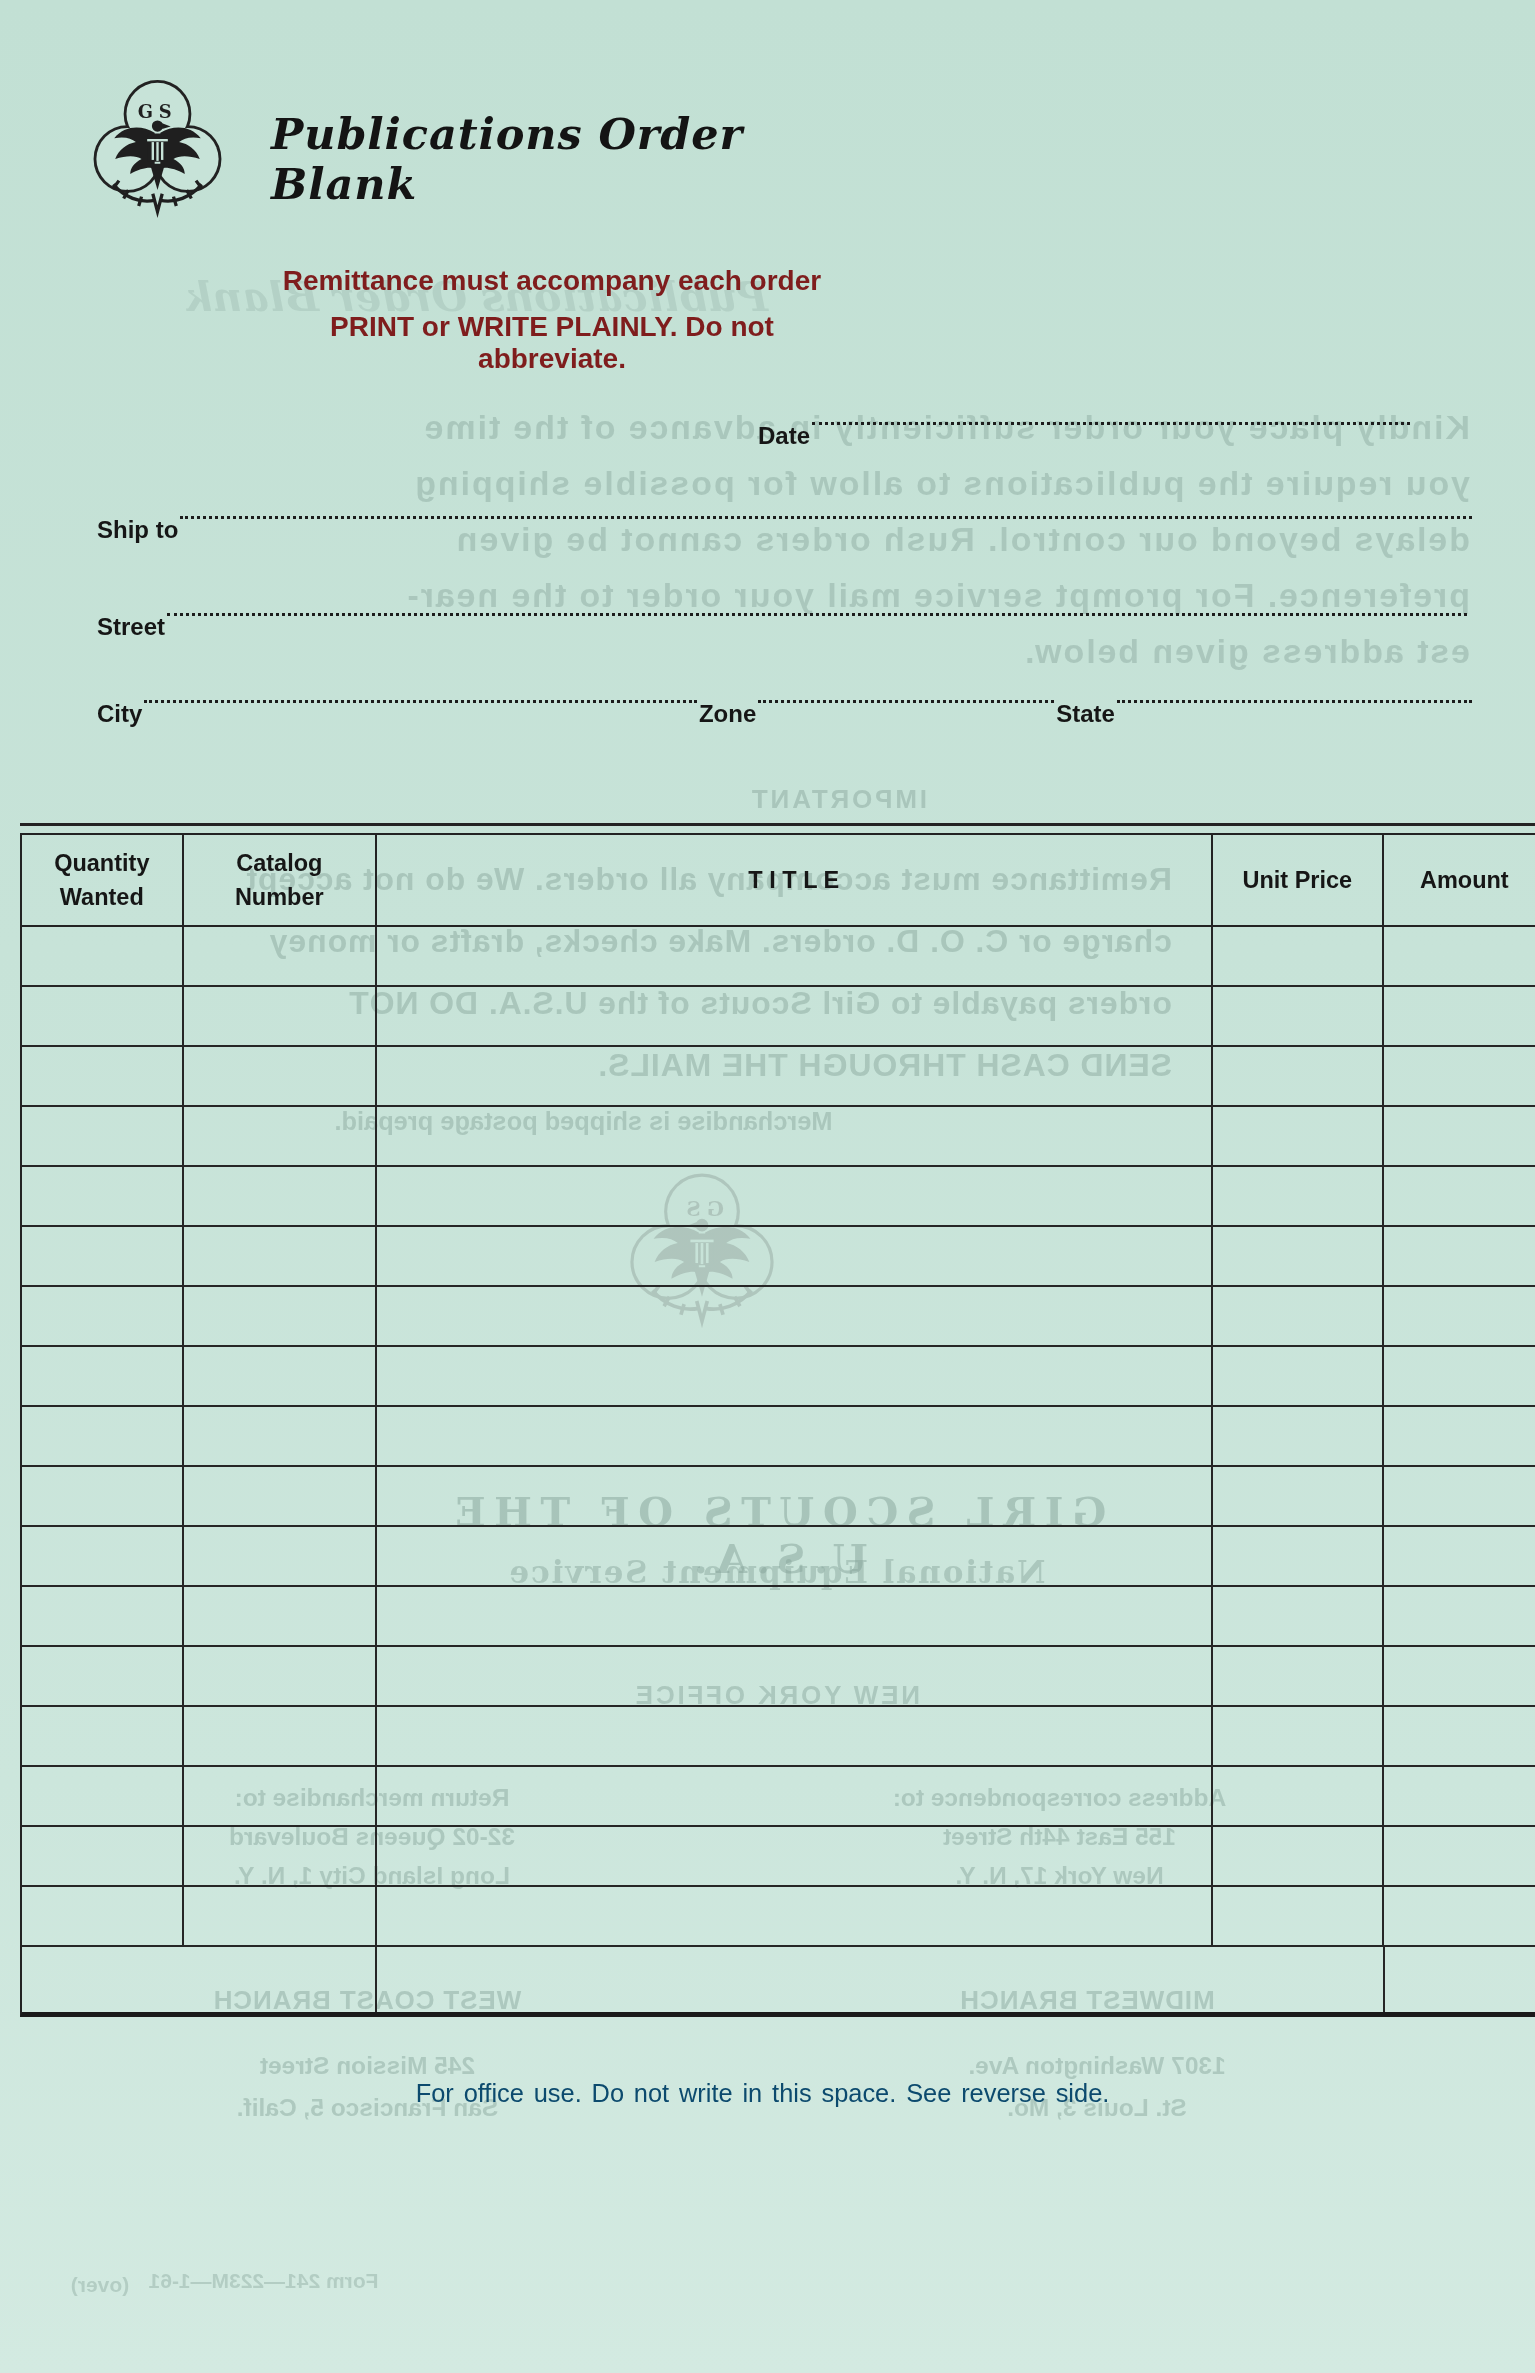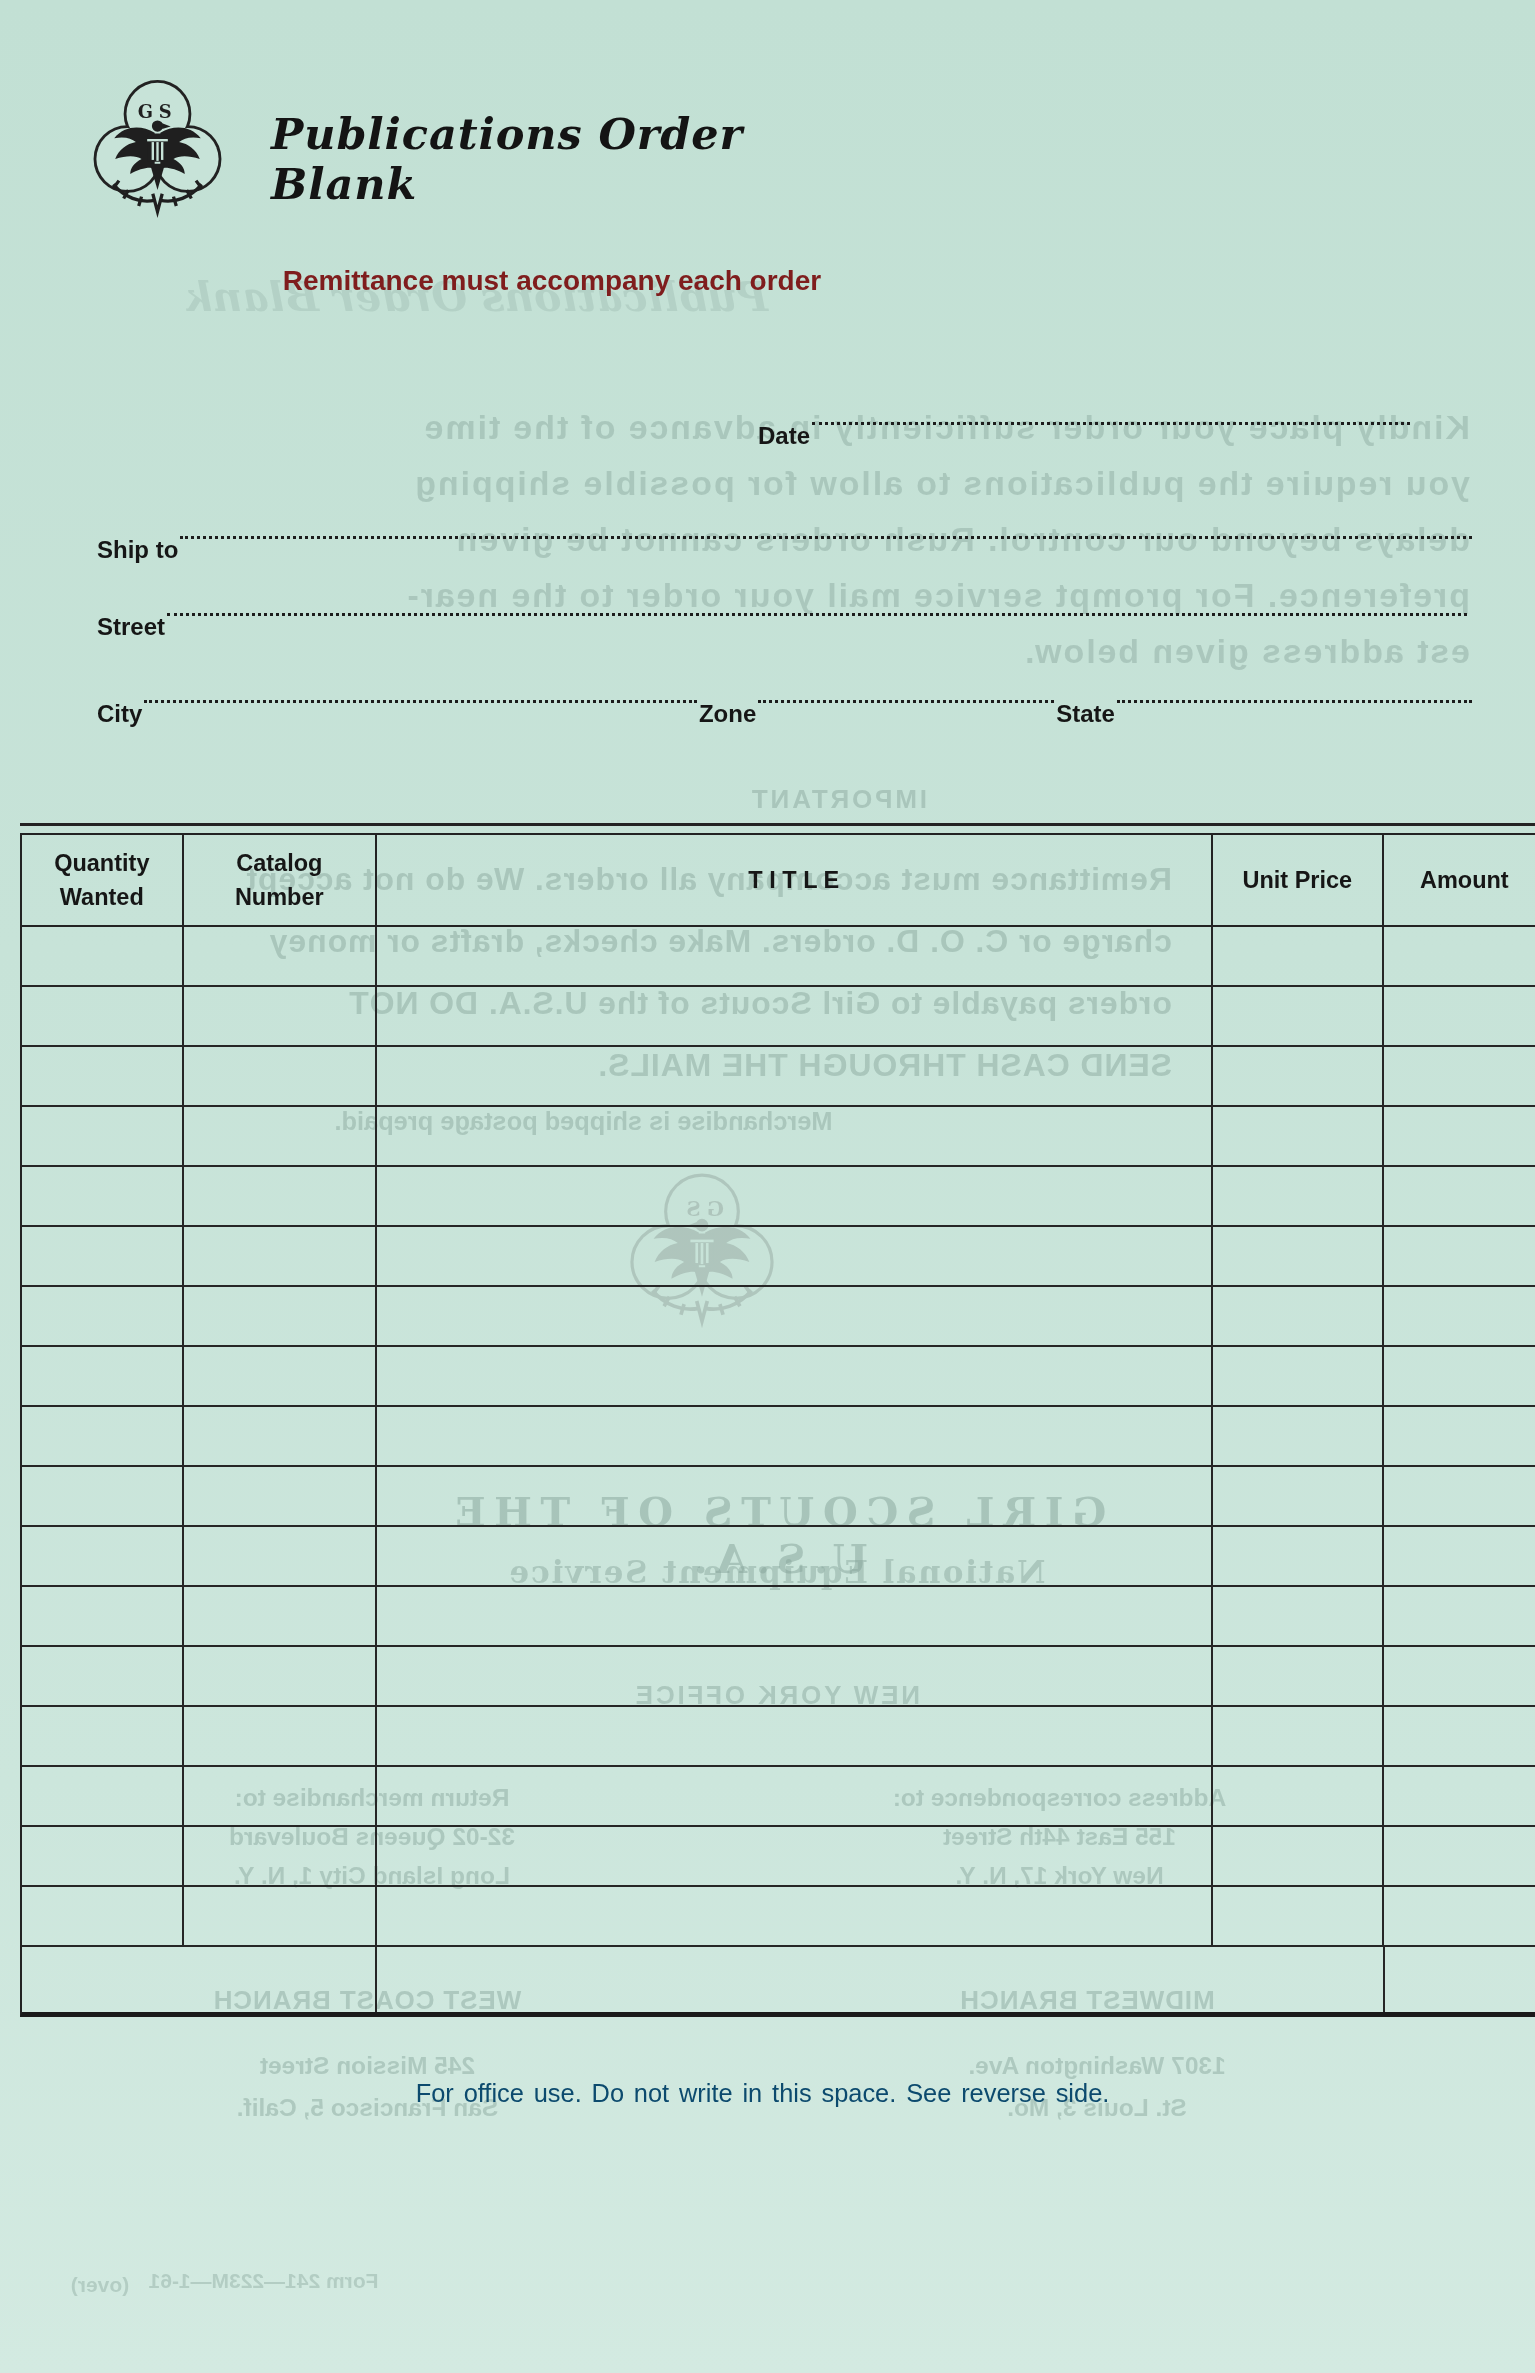--- a/index.html
+++ b/index.html
@@ -42,21 +42,21 @@
   .emblem{left:87px;top:75px;width:141px;height:168px;}
   .page-title{left:271px;top:109px;width:565px;font-family:"DejaVu Serif",serif;
       font-weight:bold;font-style:italic;font-size:43px;letter-spacing:0.9px;color:#141414;}
   .notice{left:262px;top:265px;width:580px;text-align:center;font-weight:bold;font-size:28px;color:#7f1d1d;}
   .notice .l2{margin-top:14px;}
 
   .frow{display:flex;align-items:flex-start;position:absolute;font-weight:bold;font-size:24px;color:#161616;height:41px;}
   .frow .dots{flex-grow:1;border-bottom:3.8px dotted #1c1c1c;margin:0 1.9px 4.7px 1.9px;}
   .frow .dots.d1{flex-grow:56;} .frow .dots.d2{flex-grow:30;} .frow .dots.d3{flex-grow:36;}
   .row-date{left:758px;top:422px;width:654px;}
-  .row-ship{left:97px;top:536px;width:1377px;}
+  .row-ship{left:97px;top:516px;width:1377px;}
   .row-street{left:97px;top:613px;width:1372px;}
   .row-city{left:97px;top:700px;width:1377px;}
 
   
   .table-outer{left:3.8px;top:823px;width:1527px;padding-left:16px;}
   .dblline{height:2.8px;background:#232323;}
   .tframe{margin-top:7.5px;border:2.8px solid #232323;border-bottom:5.6px solid #1a1a1a;background:transparent;}
   .thead{display:grid;grid-template-columns:162px 193px 836px 171px auto;height:90px;border-bottom:2.8px solid #232323;}
   .thead .hcell{display:flex;flex-direction:column;justify-content:center;align-items:center;
       font-weight:bold;font-size:23.5px;line-height:34px;color:#161616;}
@@ -165,20 +165,21 @@
         <path d="M70,126 L75,145 L80,126"></path>
       </g>
       <text x="75" y="45" text-anchor="middle" font-family="DejaVu Serif, serif" font-weight="bold" font-size="19" letter-spacing="6" fill="#1f1f1f">GS</text>
     </g>
   </svg>
 
   <div class="abs page-title">Publications Order Blank</div>
 
   <div class="abs notice">
     <div class="l1">Remittance must accompany each order</div>
+    <div class="l2">PRINT or WRITE PLAINLY. Do not abbreviate.</div>
   </div>
 
   <div class="frow row-date">
     <span>Date</span>
     <span class="dots"></span>
   </div>
 
   <div class="frow row-ship">
     <span>Ship to</span>
     <span class="dots"></span>

